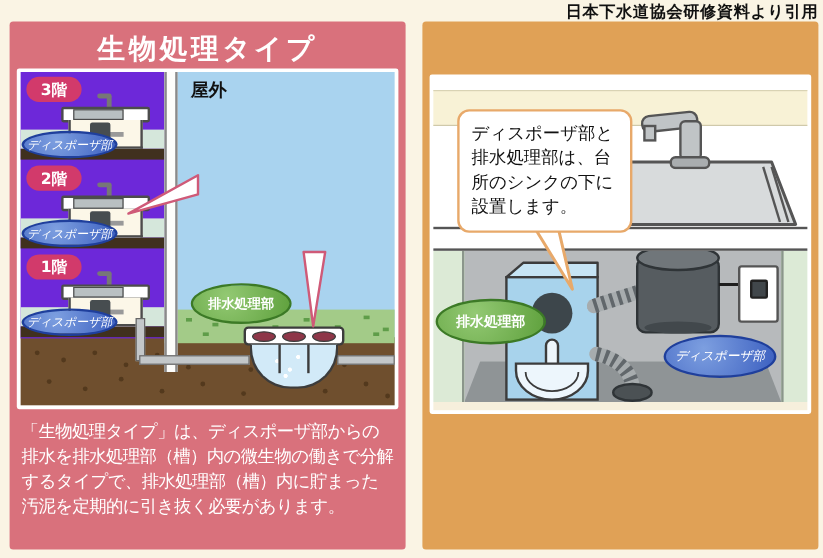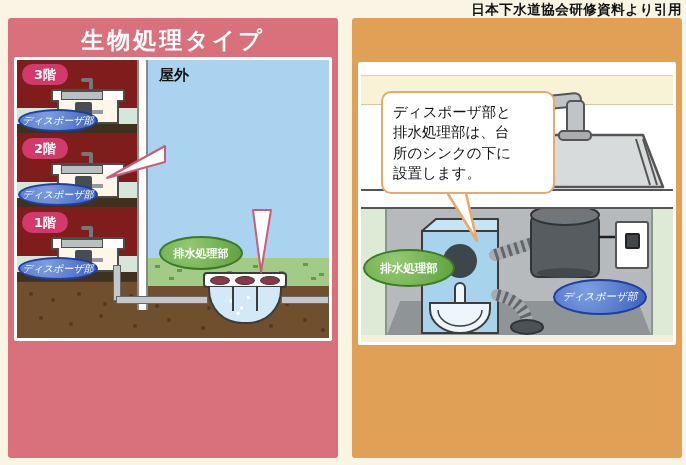--- a/index.html
+++ b/index.html
@@ -25,21 +25,21 @@
   .soil{left:0;top:221px;width:312px;height:57px;background:var(--soil)}
   .soil-dots{left:12px;top:232px;width:4px;height:4px;border-radius:50%;background:#53391d;
     box-shadow:22px 6px #53391d,48px 0 #53391d,74px 10px #53391d,100px 2px #53391d,126px 12px #53391d,
     152px 4px #53391d,178px 14px #53391d,204px 6px #53391d,230px 0 #53391d,256px 10px #53391d,282px 4px #53391d,
     10px 24px #53391d,40px 30px #53391d,70px 22px #53391d,104px 32px #53391d,138px 26px #53391d,
     172px 34px #53391d,206px 24px #53391d,240px 32px #53391d,274px 26px #53391d,292px 36px #53391d}
   .grass{left:120px;top:198px;width:192px;height:28px;background:var(--grass)}
   .tufts{left:138px;top:205px;width:5px;height:3px;background:#5f9d49;
     box-shadow:22px 4px #5f9d49,46px -2px #5f9d49,72px 6px #5f9d49,98px 0 #5f9d49,124px 6px #5f9d49,
     148px -2px #5f9d49,164px 8px #5f9d49,14px 12px #5f9d49,60px 13px #5f9d49,110px 14px #5f9d49,156px 12px #5f9d49}
-  .building{left:0;top:0;width:120px;height:222px;background:#7f1d1d}
+  .building{left:0;top:0;width:120px;height:222px;background:#6d28d9}
   .floor{position:absolute;left:0;width:120px;height:74px}
   .slab{left:0;top:48px;width:120px;height:16px;background:#d5e7db}
   .slab-edge{left:0;top:64px;width:120px;height:9px;background:#40301e}
   .badge{left:5px;top:4px;width:46px;height:21px;border-radius:11px;background:var(--badge-pink);
     color:#fff;font-size:13px;font-weight:bold;display:flex;align-items:center;justify-content:center;z-index:3}
   .faucet-h{left:64px;top:18px;width:12px;height:4px;background:#777;border-radius:2px;z-index:2}
   .faucet-v{left:72px;top:20px;width:4px;height:10px;background:#777;z-index:2}
   .counter{left:34px;top:29px;width:74px;height:13px;background:#fff;border:2px solid #4c4c4c;border-radius:2px;z-index:2}
   .basin{left:44px;top:31px;width:42px;height:9px;background:#b9c0c2;border:1px solid #4c4c4c;z-index:3}
   .cab{left:40px;top:40px;width:62px;height:24px;background:#fcf7e8;border:2px solid #4c4c4c;border-top:none;z-index:2}
@@ -63,21 +63,21 @@
       radial-gradient(circle 1.5px at 55% 30%,#fff 1.5px,transparent 2px),
       radial-gradient(circle 1.5px at 40% 75%,#fff 1.5px,transparent 2px)}
   .divider{position:absolute;top:0;width:2px;height:24px;background:#3c3c3c}
   .oval-green{background:radial-gradient(circle at 35% 30%,#93c973,#5ea03c);border:2px solid #3c7a26;border-radius:50%;
     color:#fff;font-weight:bold;display:flex;align-items:center;justify-content:center;z-index:4}
   .tank-label{left:142px;top:176px;width:84px;height:34px;font-size:11px}
   .overlay{left:0;top:0;width:312px;height:278px;z-index:5;pointer-events:none}
   .bubble{position:absolute;background:#fff;border-radius:10px;color:#111;font-size:15px;line-height:1.4;
     padding:9px 10px;white-space:pre-line;z-index:6}
   .bubble.bio{left:146px;top:56px;width:178px;border:2.5px solid var(--bubble-border-bio)}
-  .bubble.mech{left:20px;top:26px;width:174px;font-size:14.5px;border:2.5px solid var(--bubble-border-mech)}
+  .bubble.mech{left:20px;top:26px;width:146px;font-size:14.5px;border:2.5px solid var(--bubble-border-mech)}
   
   .cream-band{left:0;top:10px;width:312px;height:30px;background:#f8f2d6;border-top:1px solid #d9d3b4;border-bottom:1px solid #cfc9aa}
   .counter-band{left:0;top:124px;width:312px;height:20px;background:#fff;border-top:2px solid #555;border-bottom:2px solid #555;z-index:3}
   .green-left{left:0;top:144px;width:26px;height:126px;background:#dcead6;border-right:2px solid #8b968b;z-index:1}
   .green-right{left:290px;top:144px;width:22px;height:126px;background:#dcead6;border-left:2px solid #8b968b;z-index:1}
   .cab-back{left:26px;top:144px;width:264px;height:126px;background:#b7babc;z-index:0}
   .cab-floor{left:26px;top:236px;width:264px;height:34px;background:#8f9496;clip-path:polygon(5% 0,95% 0,100% 100%,0 100%);z-index:1}
   .floor-strip{left:0;top:270px;width:312px;height:7px;background:#f6efdc;z-index:2}
   .svg-el{position:absolute}
   .outlet{left:254px;top:156px;width:34px;height:48px;background:#fff;border:2px solid #555;border-radius:3px;z-index:2}
@@ -166,20 +166,21 @@
         </div>
         <div class="abs oval-green tank-label">排水処理部</div>
 
         <svg class="abs overlay" viewBox="0 0 312 278">
           <polygon points="148,86 148,102 90,118" fill="#fff" style="stroke:var(--bubble-border-bio)" stroke-width="2" stroke-linejoin="round"></polygon>
           <polygon points="236,150 254,150 244,212" fill="#fff" style="stroke:var(--bubble-border-bio)" stroke-width="2" stroke-linejoin="round"></polygon>
         </svg>
       </div>
     </div>
 
+    <p class="desc bio">「生物処理タイプ」は、ディスポーザ部からの排水を排水処理部（槽）内の微生物の働きで分解するタイプで、排水処理部（槽）内に貯まった汚泥を定期的に引き抜く必要があります。</p>
   </section>
 
   <section class="panel mech">
 
     <div class="illo mech">
       <div class="scene">
         <div class="abs cream-band"></div>
 
         <svg class="svg-el" style="left:136px;top:68px" width="170" height="58" viewBox="0 0 170 58">
           <polygon points="2,2 146,2 166,54 2,54" fill="#d8dbdc" stroke="#555" stroke-width="2.5" stroke-linejoin="round"></polygon>

